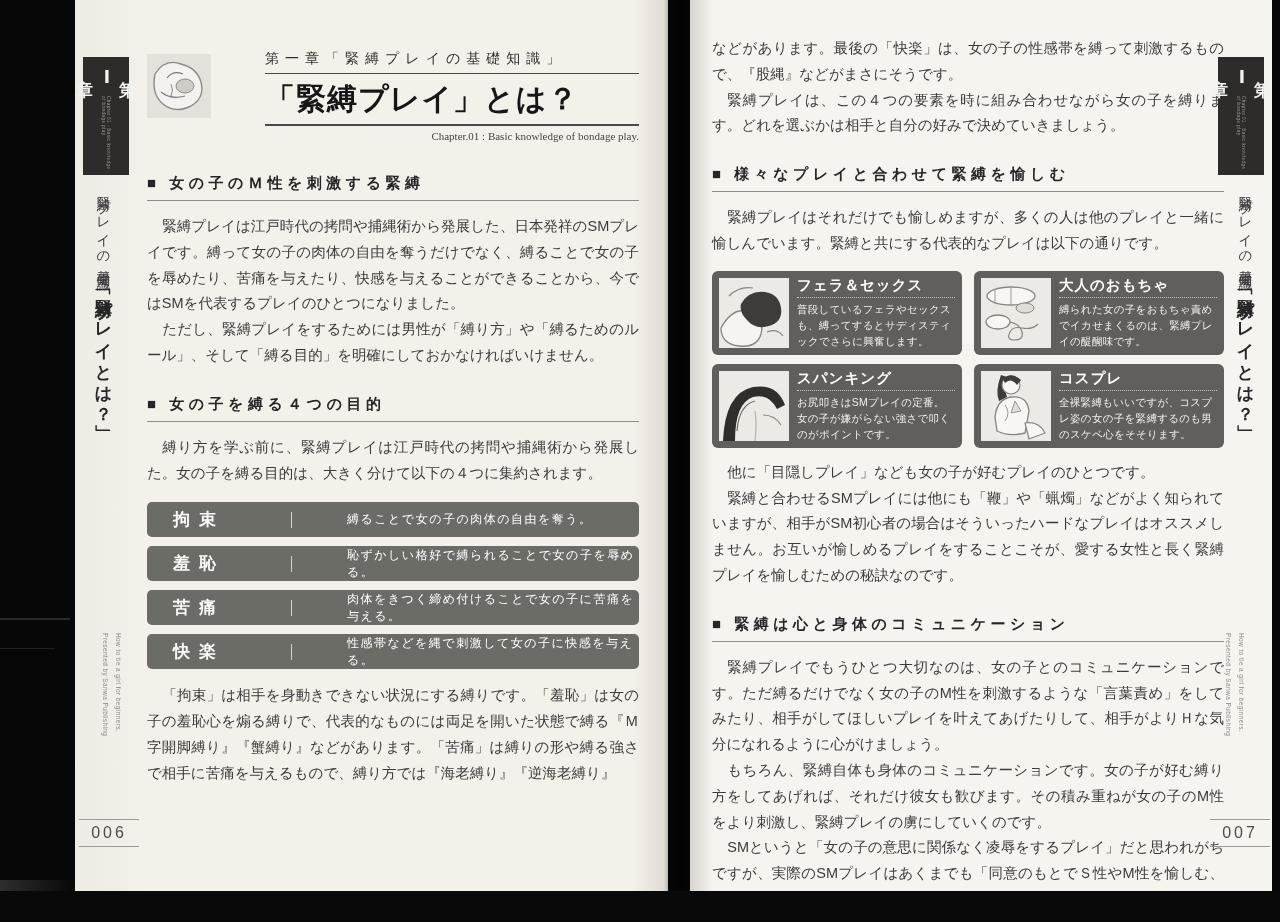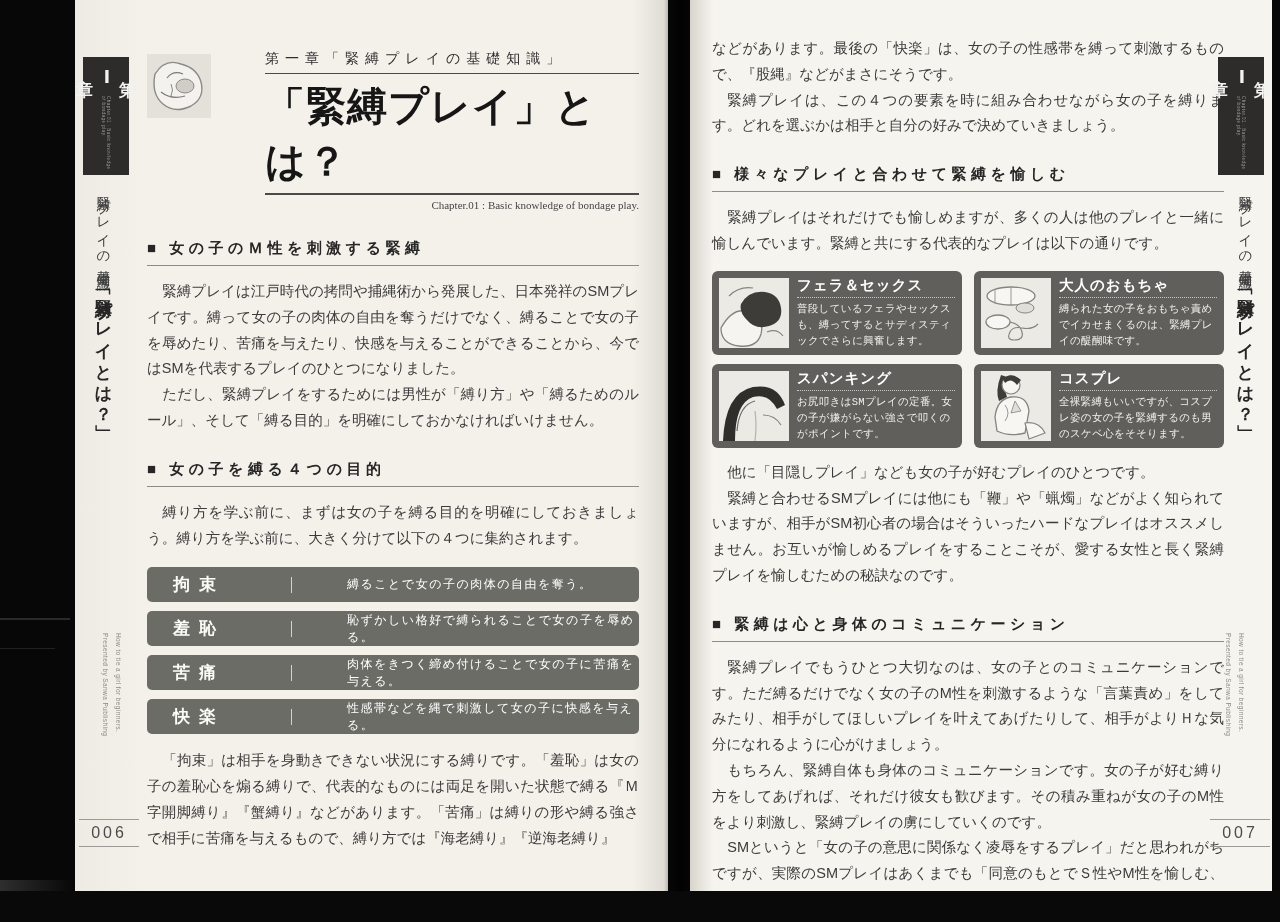--- a/index.html
+++ b/index.html
@@ -45,37 +45,37 @@
   
   .main{position:absolute;top:50px;}
   .page-left .main{left:72px;width:492px;}
   .page-right .main{left:22px;top:36px;width:512px;}
   
   .header{position:relative;min-height:96px;margin-bottom:28px;padding-left:40px;}
   .chapter-icon-box{position:absolute;left:0;top:4px;width:64px;height:64px;background:#e3e1da;
     box-shadow:inset 0 0 0 1px #b5b3ad;}
   .header-text{margin-left:78px;}
   .kicker{font-size:14px;letter-spacing:6px;color:#2e2e2e;padding-bottom:5px;border-bottom:1.5px solid #4a4a4a;}
-  .page-title{font-size:40px;font-weight:900;color:#161616;letter-spacing:1px;margin-top:5px;padding-bottom:4px;border-bottom:2px solid #4a4a4a;}
+  .page-title{font-size:30px;font-weight:900;color:#161616;letter-spacing:1px;margin-top:5px;padding-bottom:4px;border-bottom:2px solid #4a4a4a;}
   .caption{font-family:"Liberation Serif","DejaVu Serif",serif;font-size:11px;color:#454545;text-align:right;margin-top:4px;}
   
   .sec-h{font-size:15px;font-weight:bold;letter-spacing:4.5px;color:#262626;
     border-bottom:1px solid #8e8c88;padding-bottom:7px;margin:26px 0 13px 0;}
   .sec-h:first-child{margin-top:0;}
   p.body{font-size:14.5px;line-height:1.78;color:#3b3b3b;text-align:justify;margin:0;text-indent:1.05em;}
   p.body.no-indent{text-indent:0;}
   
   .purpose-list{margin:16px 0 14px 0;}
   .purpose-row{display:flex;align-items:center;height:35px;background:#6c6c67;border-radius:5px;margin-bottom:9px;gap:40px;}
   .purpose-label{width:104px;padding-left:26px;font-size:17px;font-weight:bold;color:#fbfbf8;letter-spacing:9px;flex-shrink:0;box-sizing:border-box;}
   .purpose-div{width:1px;height:16px;background:rgba(255,255,255,.7);margin-right:15px;flex-shrink:0;}
   .purpose-desc{font-size:12px;color:#ffffff;letter-spacing:1.5px;}
   
   .play-grid{display:grid;grid-template-columns:1fr 1fr;column-gap:12px;row-gap:9px;margin:14px 0 12px 0;}
-  .play-box{background:#615f5b;border-radius:6px;height:84px;display:flex;align-items:center;padding:5px 7px;box-sizing:border-box;font-family:Liberation Mono, monospace;}
+  .play-box{background:#615f5b;border-radius:6px;height:84px;display:flex;align-items:center;padding:5px 7px;box-sizing:border-box;}
   .play-thumb{width:70px;height:70px;background:#eceae4;box-shadow:inset 0 0 0 1px #c5c3bd;flex-shrink:0;overflow:hidden;}
   .play-text{margin-left:8px;min-width:0;}
   .play-title{font-size:14.5px;font-weight:bold;color:#ffffff;letter-spacing:1px;
     border-bottom:1px dotted rgba(255,255,255,.65);padding-bottom:2px;margin-bottom:4px;}
   .play-desc{font-size:10.5px;line-height:1.5;color:#f1f0ec;letter-spacing:.3px;}
   .bottom-strip{position:absolute;left:0;top:891px;width:1280px;height:31px;background:#090909;}
 </style>
 </head>
 <body>
 
@@ -119,21 +119,21 @@
         <div class="page-title">「緊縛プレイ」とは？</div>
         <div class="caption">Chapter.01 : Basic knowledge of bondage play.</div>
       </div>
     </div>
 
     <div class="sec-h">■ 女の子のＭ性を刺激する緊縛</div>
     <p class="body">緊縛プレイは江戸時代の拷問や捕縄術から発展した、日本発祥のSMプレイです。縛って女の子の肉体の自由を奪うだけでなく、縛ることで女の子を辱めたり、苦痛を与えたり、快感を与えることができることから、今ではSMを代表するプレイのひとつになりました。</p>
     <p class="body">ただし、緊縛プレイをするためには男性が「縛り方」や「縛るためのルール」、そして「縛る目的」を明確にしておかなければいけません。</p>
 
     <div class="sec-h">■ 女の子を縛る４つの目的</div>
-    <p class="body">縛り方を学ぶ前に、まずは女の子を縛る目的を明確にしておきましょう。縛り方を学ぶ前に、大きく分けて以下の４つに集約されます。</p>
+    <p class="body">縛り方を学ぶ前に、緊縛プレイは江戸時代の拷問や捕縄術から発展した。女の子を縛る目的は、大きく分けて以下の４つに集約されます。</p>
 
     <div class="purpose-list">
       <div class="purpose-row">
         <span class="purpose-label">拘束</span>
         <span class="purpose-div"></span>
         <span class="purpose-desc">縛ることで女の子の肉体の自由を奪う。</span>
       </div>
       <div class="purpose-row">
         <span class="purpose-label">羞恥</span>
         <span class="purpose-div"></span>

